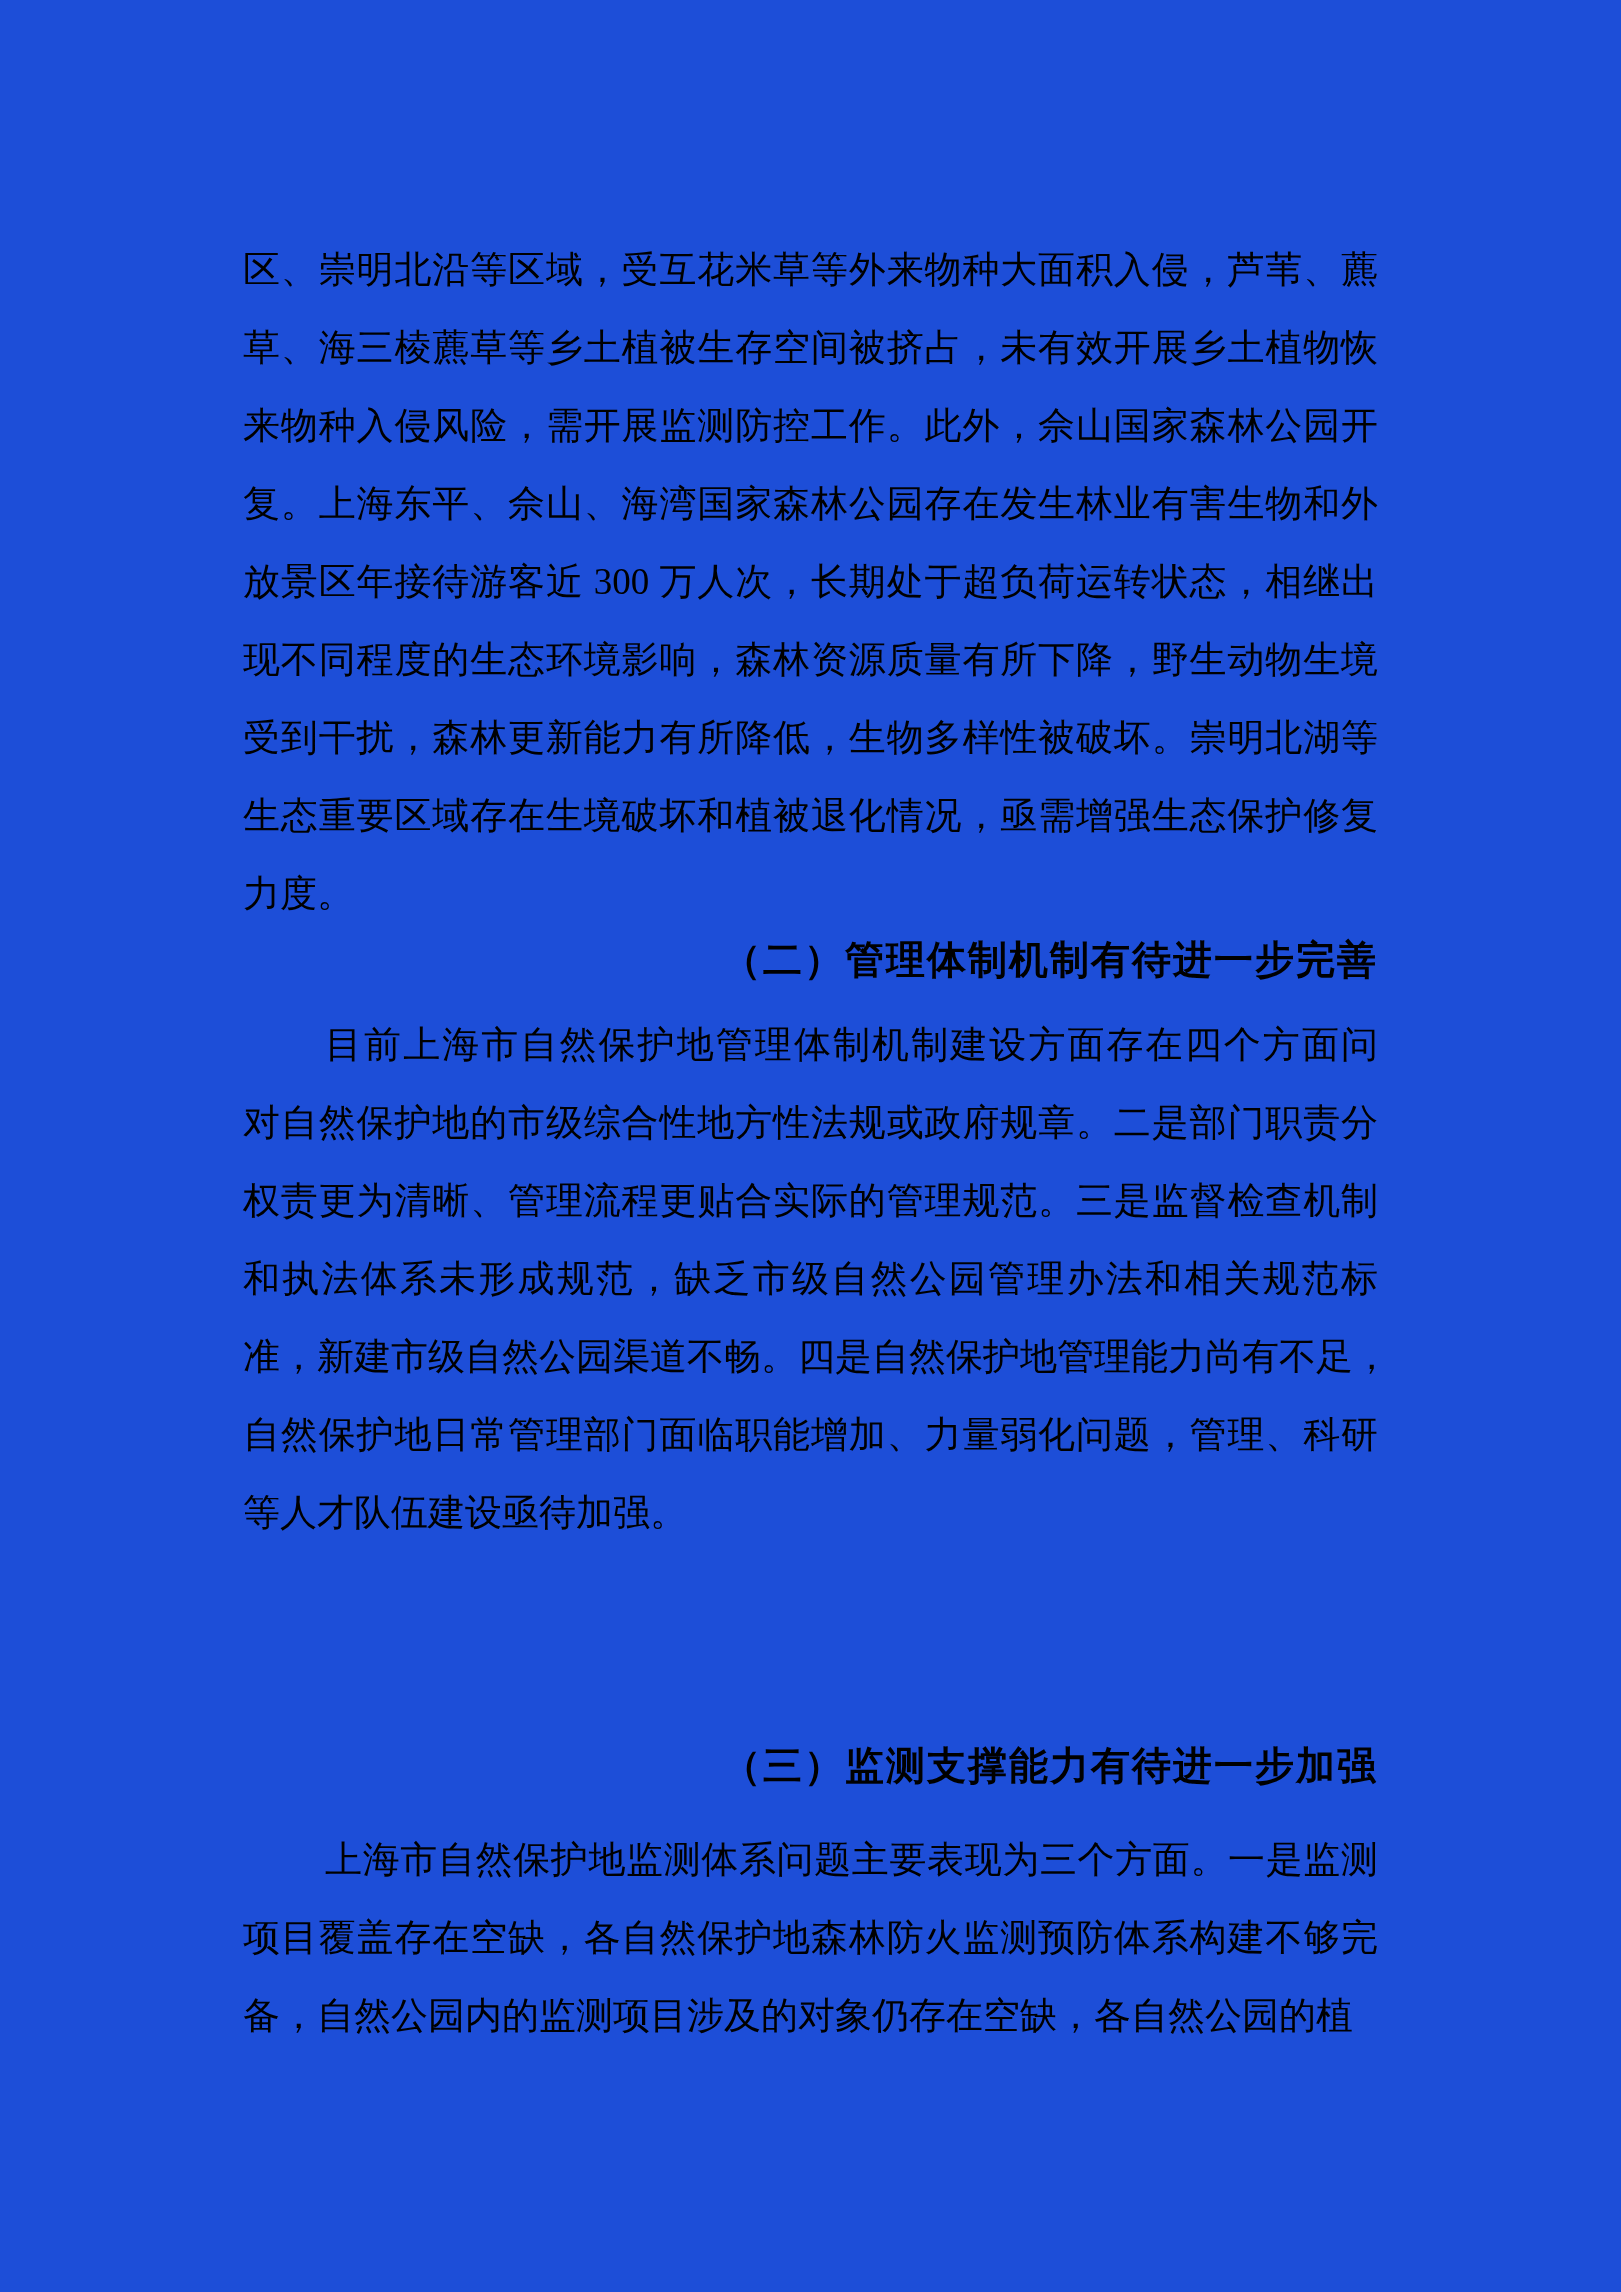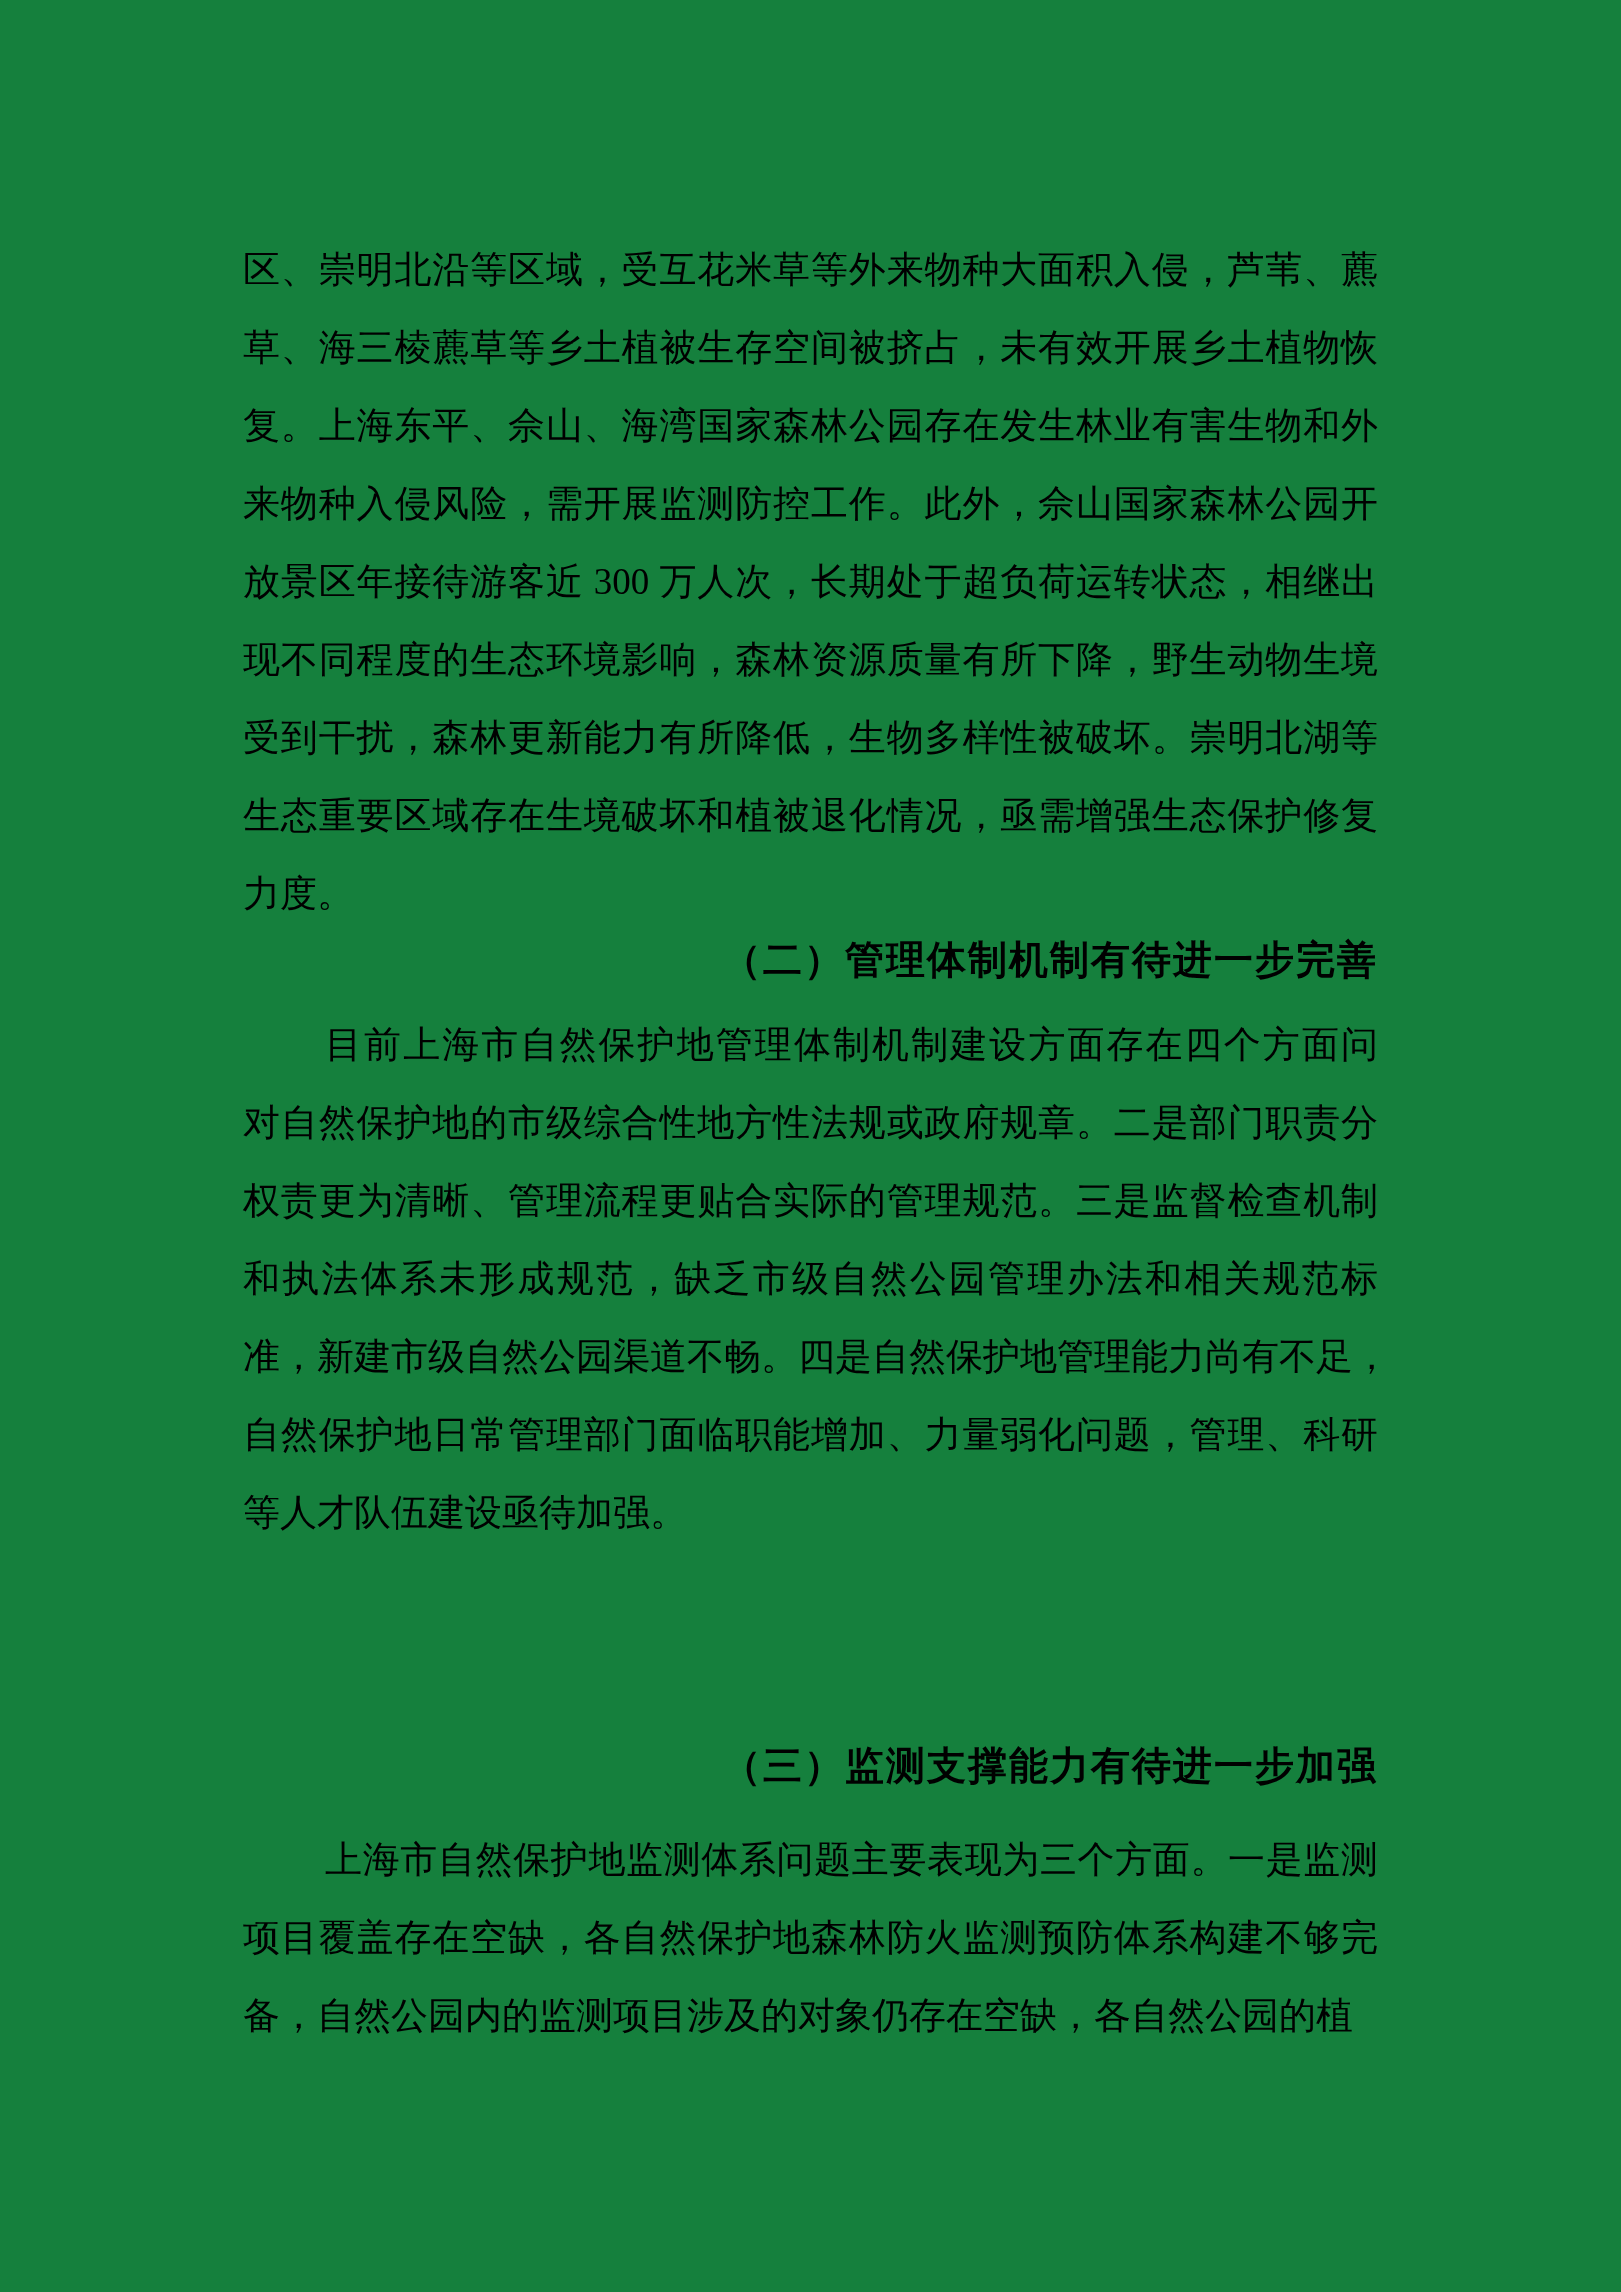--- a/index.html
+++ b/index.html
@@ -1,19 +1,19 @@
 <!DOCTYPE html>
 <html><head>
 <meta charset="utf-8">
 <style>
   html,body{margin:0;padding:0;background:#e8e8e8;}
   .page{
     position:relative;
     width:1621px;height:2293px;
-    background:#15803d;
+    background:#1d4ed8;
     margin:0 auto;
     overflow:hidden;
     font-family:"Liberation Serif","DejaVu Serif",serif;
     color:#000000;
   }
   .textblock{
     position:absolute;
     left:243px;
     width:1135px;
     font-size:37px;
@@ -57,22 +57,22 @@
   }
 </style>
 </head>
 <body>
 
 <div class="page">
 
   <div class="textblock" style="top:231px;">
     <div class="ln">区、崇明北沿等区域，受互花米草等外来物种大面积入侵，芦苇、藨</div>
     <div class="ln">草、海三棱藨草等乡土植被生存空间被挤占，未有效开展乡土植物恢</div>
+    <div class="ln">来物种入侵风险，需开展监测防控工作。此外，佘山国家森林公园开</div>
     <div class="ln">复。上海东平、佘山、海湾国家森林公园存在发生林业有害生物和外</div>
-    <div class="ln">来物种入侵风险，需开展监测防控工作。此外，佘山国家森林公园开</div>
     <div class="ln">放景区年接待游客近 300 万人次，长期处于超负荷运转状态，相继出</div>
     <div class="ln">现不同程度的生态环境影响，森林资源质量有所下降，野生动物生境</div>
     <div class="ln">受到干扰，森林更新能力有所降低，生物多样性被破坏。崇明北湖等</div>
     <div class="ln">生态重要区域存在生境破坏和植被退化情况，亟需增强生态保护修复</div>
     <div class="ln last">力度。</div>
   </div>
 
   <h2 class="heading" style="top:921px;">（二）管理体制机制有待进一步完善</h2>
 
   <div class="textblock" style="top:1006px;font-family:Liberation Serif, serif;">

